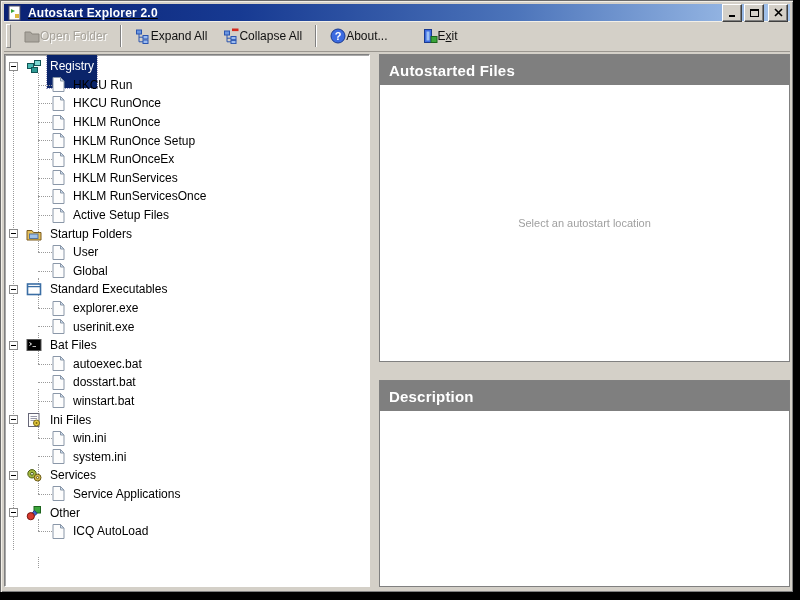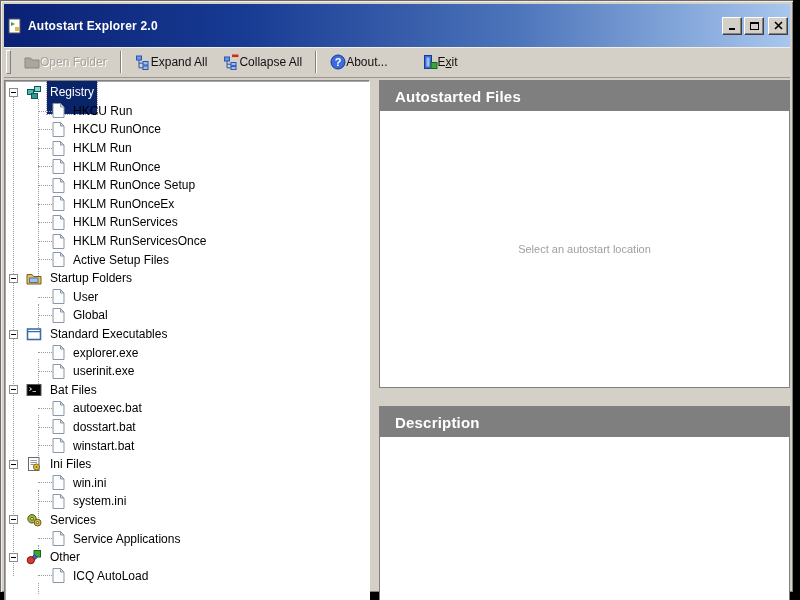--- a/index.html
+++ b/index.html
@@ -9,22 +9,23 @@
     -webkit-font-smoothing:antialiased;
   }
   .window{
     position:absolute;left:0;top:0;width:793px;height:592px;
     background:#d4d0c8;box-sizing:border-box;padding:3px;
     border-top:1px solid #6a6a6a;border-left:1px solid #6a6a6a;
     box-shadow:inset 1px 1px 0 #f2efe8, inset -1px -1px 0 #808080;
   }
   
   .titlebar{
-    height:17px;display:flex;align-items:center;padding:13px 2px;
+    height:17px;display:flex;align-items:center;padding:0 2px;
     background:linear-gradient(90deg,#0a2174 0%,#173a92 30%,#4c74ba 65%,#a8c7ee 100%);
+    text-decoration:underline;
   }
   .app-icon{width:16px;height:16px;flex:none;margin-left:1px;}
   .app-icon svg{display:block;width:16px;height:16px;}
   .title-text{color:#fff;font-weight:bold;font-size:12px;margin-left:5px;flex:1;
     white-space:nowrap;overflow:hidden;letter-spacing:.2px;}
   .win-btn{
     width:18px;height:16px;flex:none;margin-left:2px;
     background:#d4d0c8;border:1px solid;border-color:#fff #404040 #404040 #fff;
     box-shadow:inset -1px -1px 0 #808080;
     display:flex;align-items:center;justify-content:center;cursor:default;
@@ -70,21 +71,21 @@
   .stub{position:absolute;left:33px;width:14px;top:9px;border-top:1px dotted #9a9a9a;}
   .vline{position:absolute;width:0;border-left:1px dotted #9a9a9a;z-index:0;}
   
   .splitter{width:9px;flex:none;}
   .right{flex:1;display:flex;flex-direction:column;min-width:0;}
   .panel{border:1px solid #808080;display:flex;flex-direction:column;background:#fff;}
   .panel-files{height:306px;flex:none;}
   .panel-desc{flex:1;margin-top:18px;}
   .panel-header{
     height:30px;flex:none;background:#7f7f7f;color:#fff;font-weight:bold;font-size:15px;
-    display:flex;align-items:center;padding-left:15px;letter-spacing:.2px;
+    display:flex;align-items:center;padding-left:9px;letter-spacing:.2px;
   }
   .panel-body{flex:1;background:#fff;display:flex;align-items:center;justify-content:center;}
   .placeholder{color:#a0a0a0;font-size:11px;}
 </style>
 </head>
 <body>
 
 <div class="window">
 
   <div class="titlebar">
@@ -198,30 +199,20 @@
           </div>
           <div class="tree-row child">
             <span class="stub"></span>
             <span class="tree-icon">
               <svg viewBox="0 0 13 15">
                 <path d="M1 .5h7.5L12 4v10.5H1z" fill="#fdfdfd" stroke="#8a97a8"></path>
                 <path d="M8.5 .5L12 4H8.5z" fill="#cfe0f2" stroke="#8a97a8"></path>
               </svg>
             </span>
             <span class="tree-label">HKCU RunOnce</span>
-          </div>
-          <div class="tree-row child">
-            <span class="stub"></span>
-            <span class="tree-icon">
-              <svg viewBox="0 0 13 15">
-                <path d="M1 .5h7.5L12 4v10.5H1z" fill="#fdfdfd" stroke="#8a97a8"></path>
-                <path d="M8.5 .5L12 4H8.5z" fill="#cfe0f2" stroke="#8a97a8"></path>
-              </svg>
-            </span>
-            <span class="tree-label">HKLM Run</span>
           </div>
           <div class="tree-row child">
             <span class="stub"></span>
             <span class="tree-icon">
               <svg viewBox="0 0 13 15">
                 <path d="M1 .5h7.5L12 4v10.5H1z" fill="#fdfdfd" stroke="#8a97a8"></path>
                 <path d="M8.5 .5L12 4H8.5z" fill="#cfe0f2" stroke="#8a97a8"></path>
               </svg>
             </span>
             <span class="tree-label">HKLM RunOnce</span>

